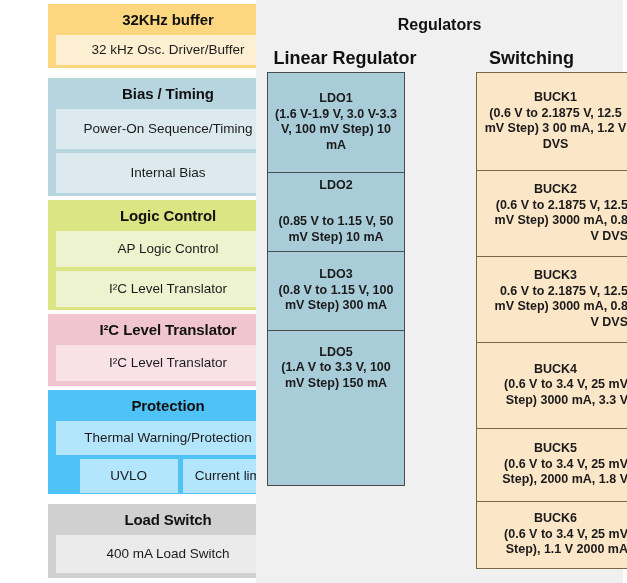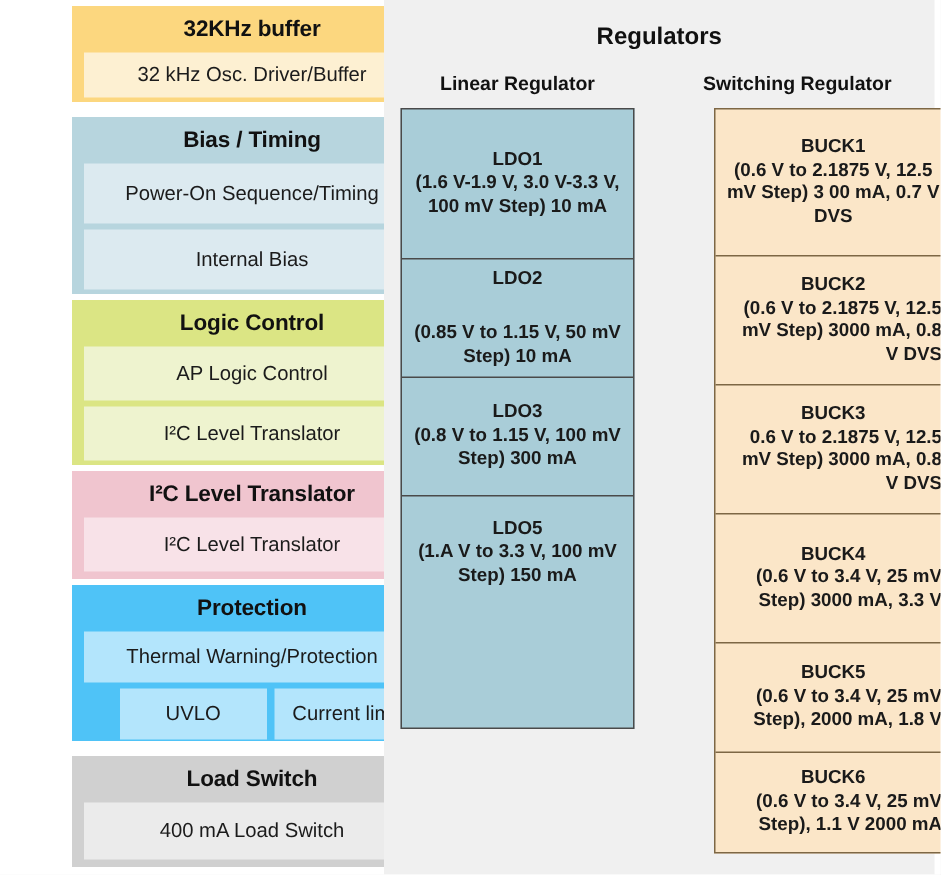--- a/index.html
+++ b/index.html
@@ -97,37 +97,37 @@
     width: 367px;
     text-align: center;
     font-size: 16px;
     font-weight: bold;
     color: #111111;
   }
   .col-header {
     position: absolute;
     top: 48px;
     text-align: center;
-    font-size: 13px;
+    font-size: 18px;
     font-weight: bold;
     color: #111111;
   }
   #ldo-header { left: 11px; width: 156px; }
   #buck-header { left: 195px; width: 161px; }
 
   .reg-column {
     position: absolute;
     box-sizing: border-box;
     border: 1px solid #4a4a4a;
   }
   #ldo-column {
     left: 267px - 256px;
     left: 11px;
     top: 72px;
-    width: 156px;
+    width: 138px;
     height: 414px;
     background: #a9cdd8;
   }
   #buck-column {
     left: 196px;
     top: 72px;
     width: 159px;
     height: 497px;
     background: #fbe6c8;
     border-color: #7d6745;
@@ -207,21 +207,21 @@
           <div class="reg-spec">(0.8 V to 1.15 V, 100 mV Step) 300 mA</div>
         </div>
         <div class="reg-cell" style="height: 76px;">
           <div class="reg-name">LDO5</div>
           <div class="reg-spec">(1.A V to 3.3 V, 100 mV Step) 150 mA</div>
         </div>
       </div>
     <div class="reg-column" id="buck-column">
         <div class="reg-cell" style="height: 97px;">
           <div class="reg-name">BUCK1</div>
-          <div class="reg-spec">(0.6 V to 2.1875 V, 12.5 mV Step) 3 00 mA, 0.7 V DVS</div>
+          <div class="reg-spec">(0.6 V to 2.1875 V, 12.5 mV Step) 3 00 mA, 1.2 V DVS</div>
         </div>
         <div class="reg-cell" style="height: 86px;">
           <div class="reg-name">BUCK2</div>
           <div class="reg-spec">(0.6 V to 2.1875 V, 12.5 mV Step) 3000 mA, 0.8 V DVS</div>
         </div>
         <div class="reg-cell" style="height: 86px;">
           <div class="reg-name">BUCK3</div>
           <div class="reg-spec">0.6 V to 2.1875 V, 12.5 mV Step) 3000 mA, 0.8 V DVS</div>
         </div>
         <div class="reg-cell" style="height: 86px;">

